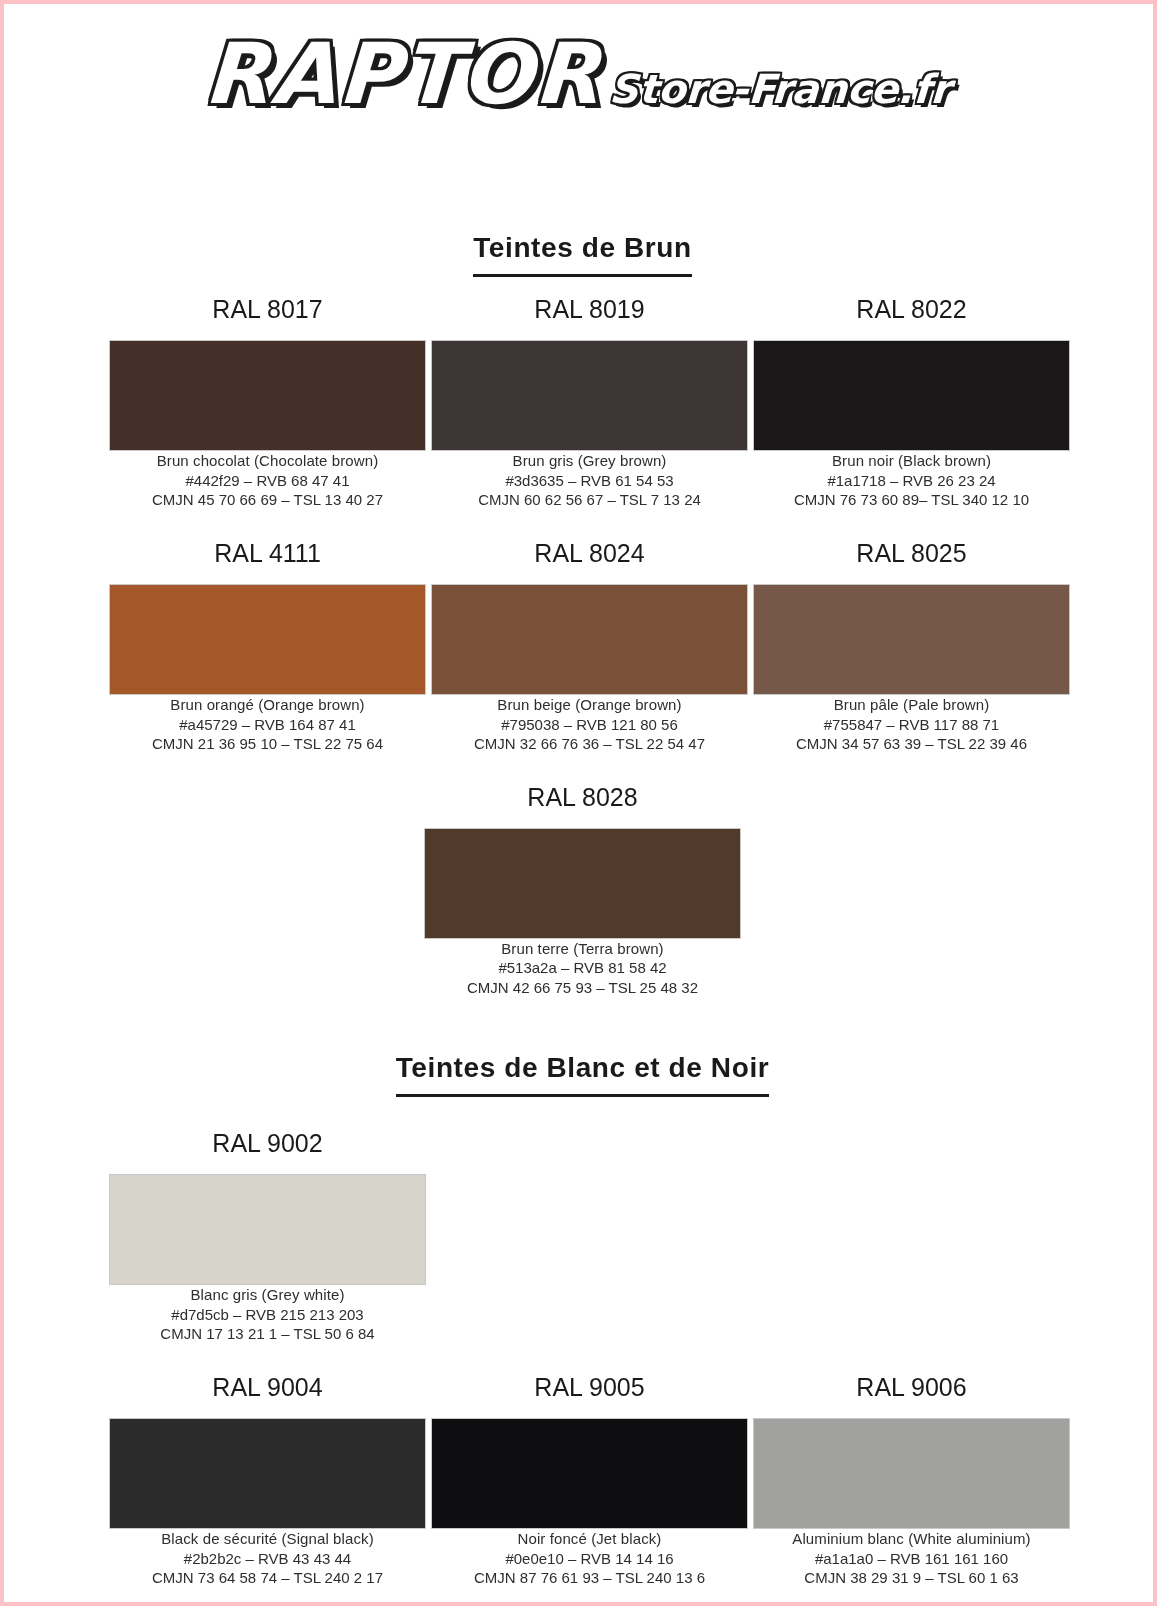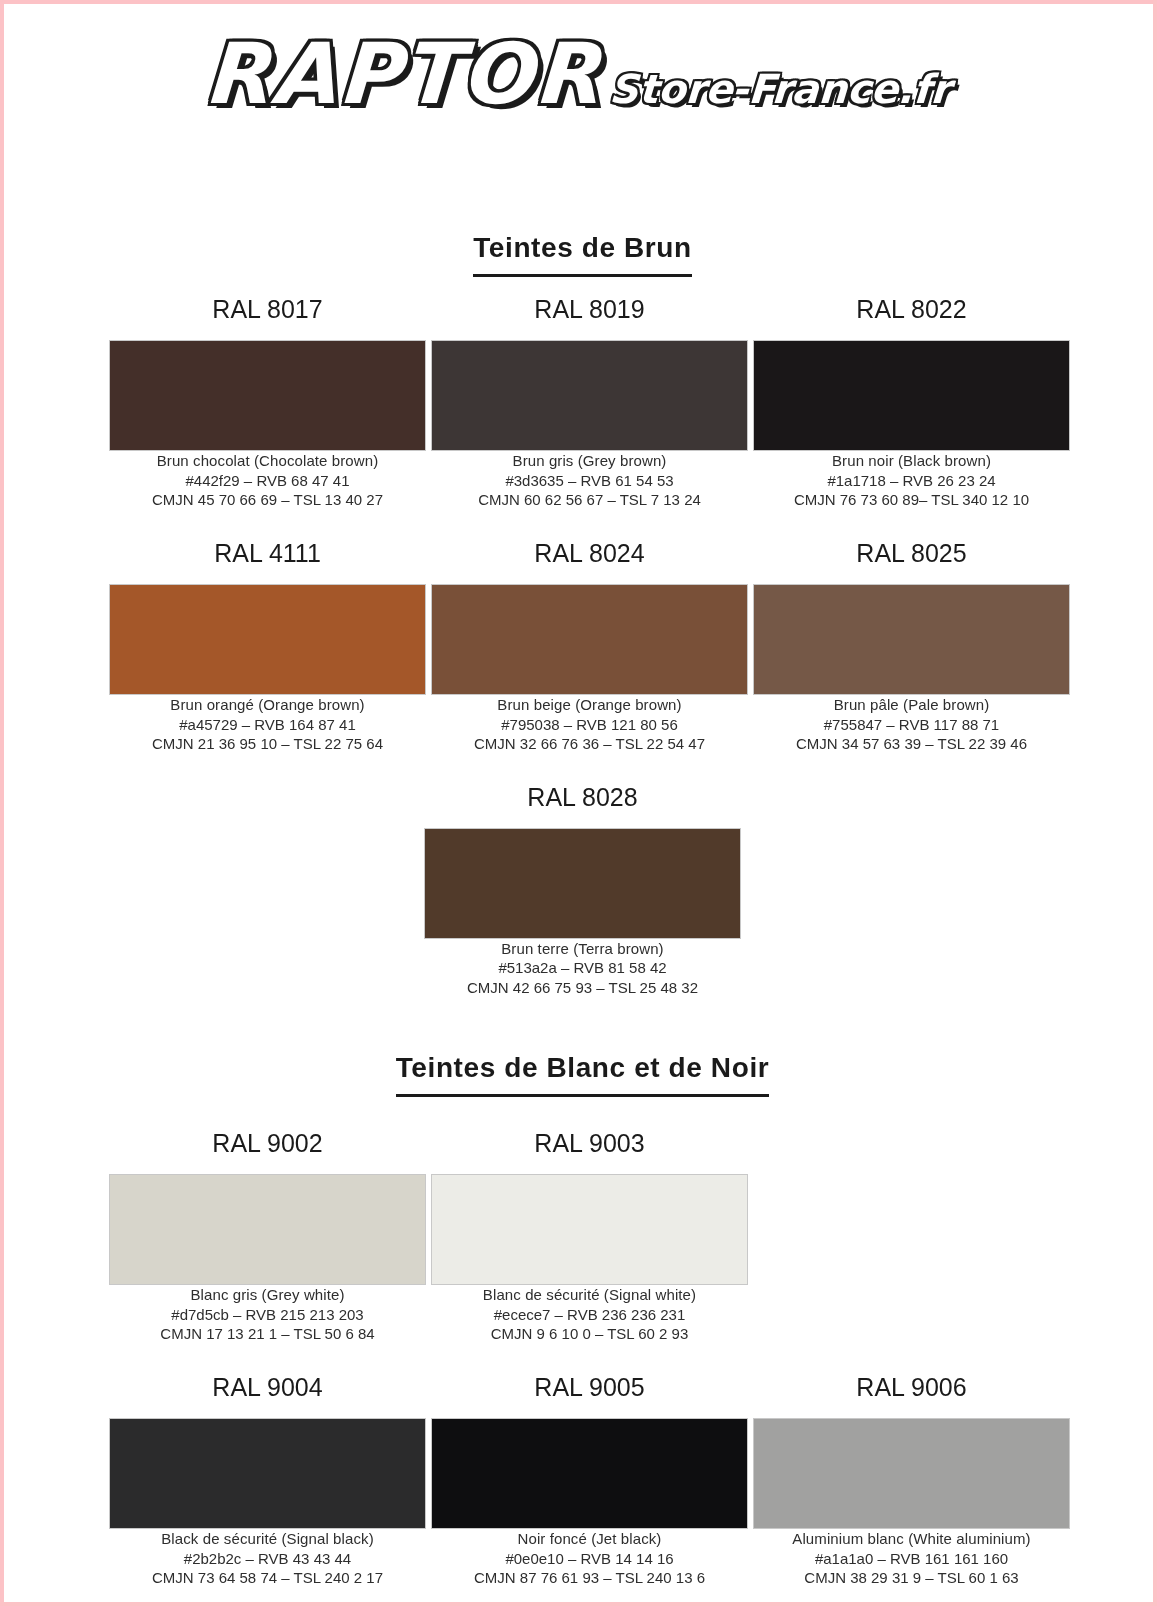--- a/index.html
+++ b/index.html
@@ -239,29 +239,20 @@
       <div class="row">
         <div class="cell">
           <div class="ral-label"><span class="ral-word">RAL</span> <span class="ral-num">9002</span></div>
           <div class="swatch" style="background-color: rgb(215, 213, 203);"></div>
           <div class="info">
             <div class="name">Blanc gris (Grey white)</div>
             <div class="hex">#d7d5cb – RVB 215 213 203</div>
             <div class="cmjn">CMJN 17 13 21 1 – TSL 50 6 84</div>
           </div>
         </div>
-        <div class="cell">
-          <div class="ral-label"><span class="ral-word">RAL</span> <span class="ral-num">9003</span></div>
-          <div class="swatch" style="background-color: rgb(236, 236, 231);"></div>
-          <div class="info">
-            <div class="name">Blanc de sécurité (Signal white)</div>
-            <div class="hex">#ecece7 – RVB 236 236 231</div>
-            <div class="cmjn">CMJN 9 6 10 0 – TSL 60 2 93</div>
-          </div>
-        </div>
       </div>
       <div class="row-spacer"></div>
       <div class="row">
         <div class="cell">
           <div class="ral-label"><span class="ral-word">RAL</span> <span class="ral-num">9004</span></div>
           <div class="swatch" style="background-color: rgb(43, 43, 44);"></div>
           <div class="info">
             <div class="name">Black de sécurité (Signal black)</div>
             <div class="hex">#2b2b2c – RVB 43 43 44</div>
             <div class="cmjn">CMJN 73 64 58 74 – TSL 240 2 17</div>

